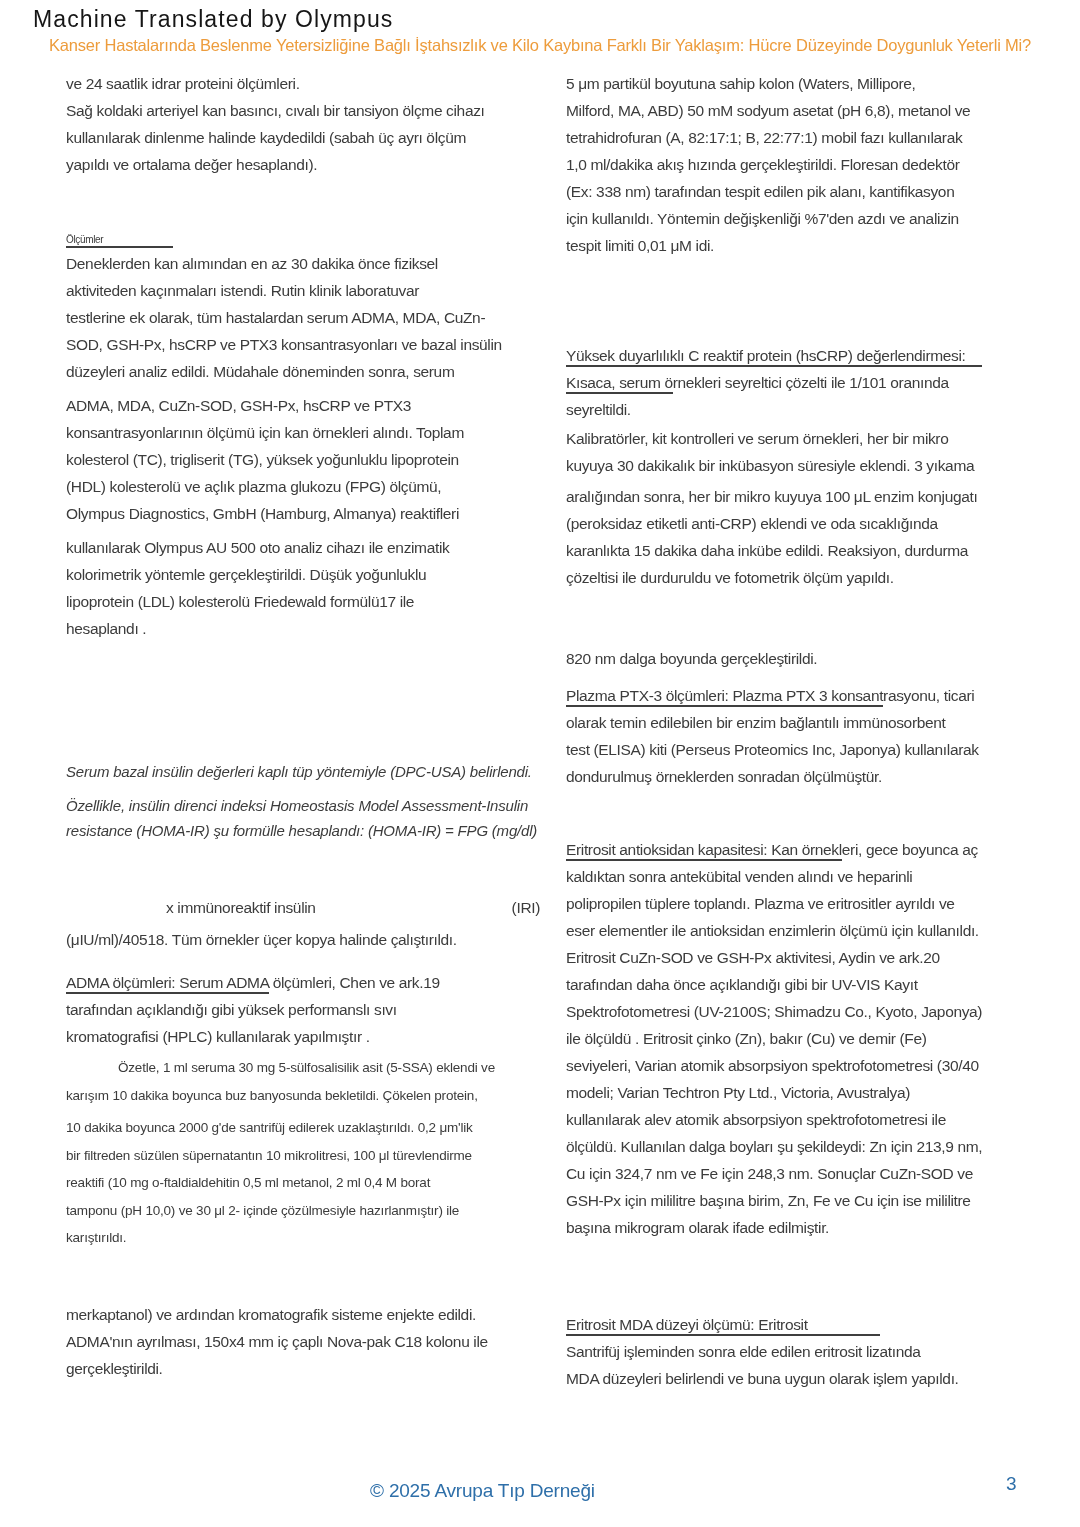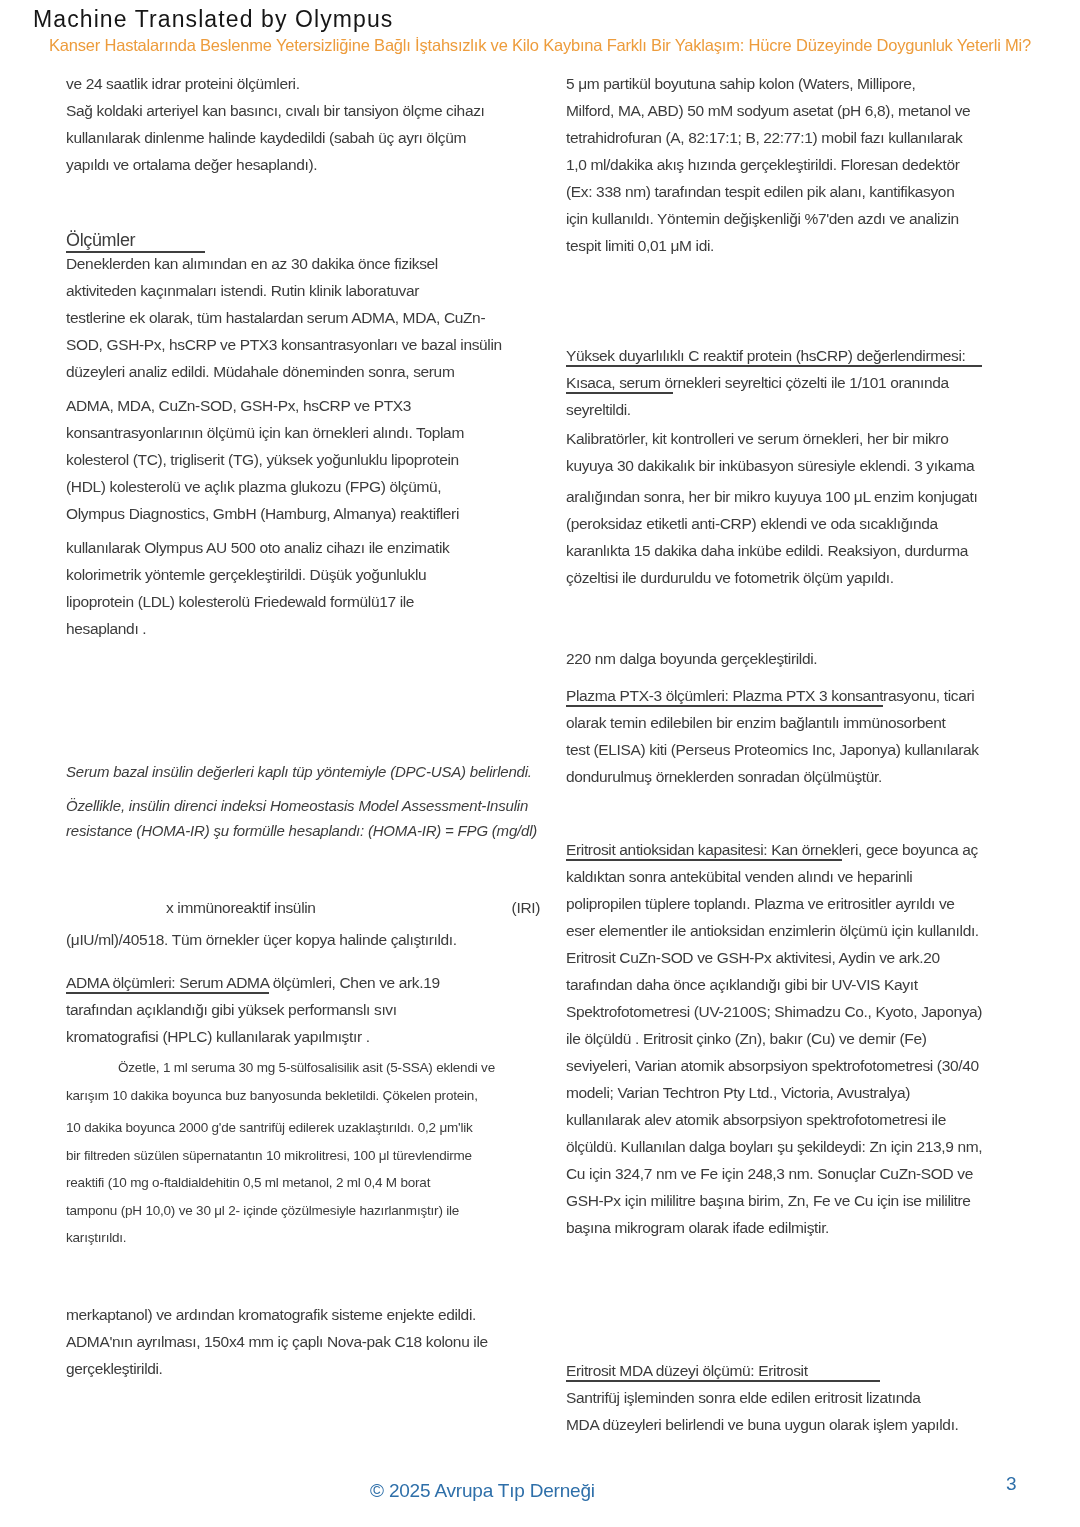--- a/index.html
+++ b/index.html
@@ -15,21 +15,21 @@
     position:absolute; left:40px; top:36px; width:1000px; text-align:center;
     font-size:16.5px; letter-spacing:-0.2px; color:#ED9C3C;
   }
   .col { position:absolute; top:70px; width:474px; font-size:15.5px;
          line-height:27px; letter-spacing:-0.35px; }
   .col-left  { left:66px; }
   .col-right { left:566px; }
   .col p { margin:0; white-space:pre-line; }
   .small-a { font-size:15px;   line-height:25px;   letter-spacing:-0.2px;font-style:italic; }
   .small-b { font-size:13.5px; line-height:27.5px; letter-spacing:-0.2px; }
-  .sec-head { font-size:18px; line-height:20px; }
+  .sec-head { font-size:10px; line-height:20px; }
   .u  { border-bottom:2px solid #3f3f3f; padding-bottom:1px; }
   .pad-70 { padding-right:70px; }
   .pad-16 { padding-right:16px; }
   .pad-72 { padding-right:72px; }
   .indent { text-indent:52px; }
   .formula { display:flex; justify-content:space-between; }
   .formula .fx { margin-left:100px; }
   .footer-copy {
     position:absolute; left:370px; top:1480px;
     font-size:19px; color:#2E6FA9; letter-spacing:-0.2px;
@@ -107,21 +107,21 @@
     <p><span class="u">Kısaca, serum ö</span><span>rnekleri seyreltici çözelti ile 1/101 oranında
 seyreltildi.</span></p>
 
     <p style="margin-top:2px">Kalibratörler, kit kontrolleri ve serum örnekleri, her bir mikro
 kuyuya 30 dakikalık bir inkübasyon süresiyle eklendi. 3 yıkama</p>
     <p style="margin-top:4px">aralığından sonra, her bir mikro kuyuya 100 μL enzim konjugatı
 (peroksidaz etiketli anti-CRP) eklendi ve oda sıcaklığında
 karanlıkta 15 dakika daha inkübe edildi. Reaksiyon, durdurma
 çözeltisi ile durduruldu ve fotometrik ölçüm yapıldı.</p>
 
-    <p style="margin-top:54px">220 nm dalga boyunda gerçekleştirildi.</p>
+    <p style="margin-top:54px">820 nm dalga boyunda gerçekleştirildi.</p>
 
     <p style="margin-top:10px"><span class="u">Plazma PTX-3 ölçümleri: Plazma PTX 3 konsant</span><span>rasyonu, ticari
 olarak temin edilebilen bir enzim bağlantılı immünosorbent
 test (ELISA) kiti (Perseus Proteomics Inc, Japonya) kullanılarak
 dondurulmuş örneklerden sonradan ölçülmüştür.</span></p>
 
     <p style="margin-top:46px"><span class="u">Eritrosit antioksidan kapasitesi: Kan örnekl</span><span>eri, gece boyunca aç
 kaldıktan sonra antekübital venden alındı ve heparinli
 polipropilen tüplere toplandı. Plazma ve eritrositler ayrıldı ve
 eser elementler ile antioksidan enzimlerin ölçümü için kullanıldı.
@@ -130,21 +130,21 @@
 Spektrofotometresi (UV-2100S; Shimadzu Co., Kyoto, Japonya)
 ile ölçüldü . Eritrosit çinko (Zn), bakır (Cu) ve demir (Fe)
 seviyeleri, Varian atomik absorpsiyon spektrofotometresi (30/40
 modeli; Varian Techtron Pty Ltd., Victoria, Avustralya)
 kullanılarak alev atomik absorpsiyon spektrofotometresi ile
 ölçüldü. Kullanılan dalga boyları şu şekildeydi: Zn için 213,9 nm,
 Cu için 324,7 nm ve Fe için 248,3 nm. Sonuçlar CuZn-SOD ve
 GSH-Px için mililitre başına birim, Zn, Fe ve Cu için ise mililitre
 başına mikrogram olarak ifade edilmiştir.</span></p>
 
-    <p style="margin-top:116px"><span class="u pad-72">Eritrosit MDA düzeyi ölçümü: Eritrosit</span></p>
+    <p style="margin-top:70px"><span class="u pad-72">Eritrosit MDA düzeyi ölçümü: Eritrosit</span></p>
     <p>Santrifüj işleminden sonra elde edilen eritrosit lizatında
 MDA düzeyleri belirlendi ve buna uygun olarak işlem yapıldı.</p>
   </div>
 
   <div class="footer-copy">© 2025 Avrupa Tıp Derneği</div>
   <div class="footer-page">3</div>
 
 </div>
 
 </body></html>

